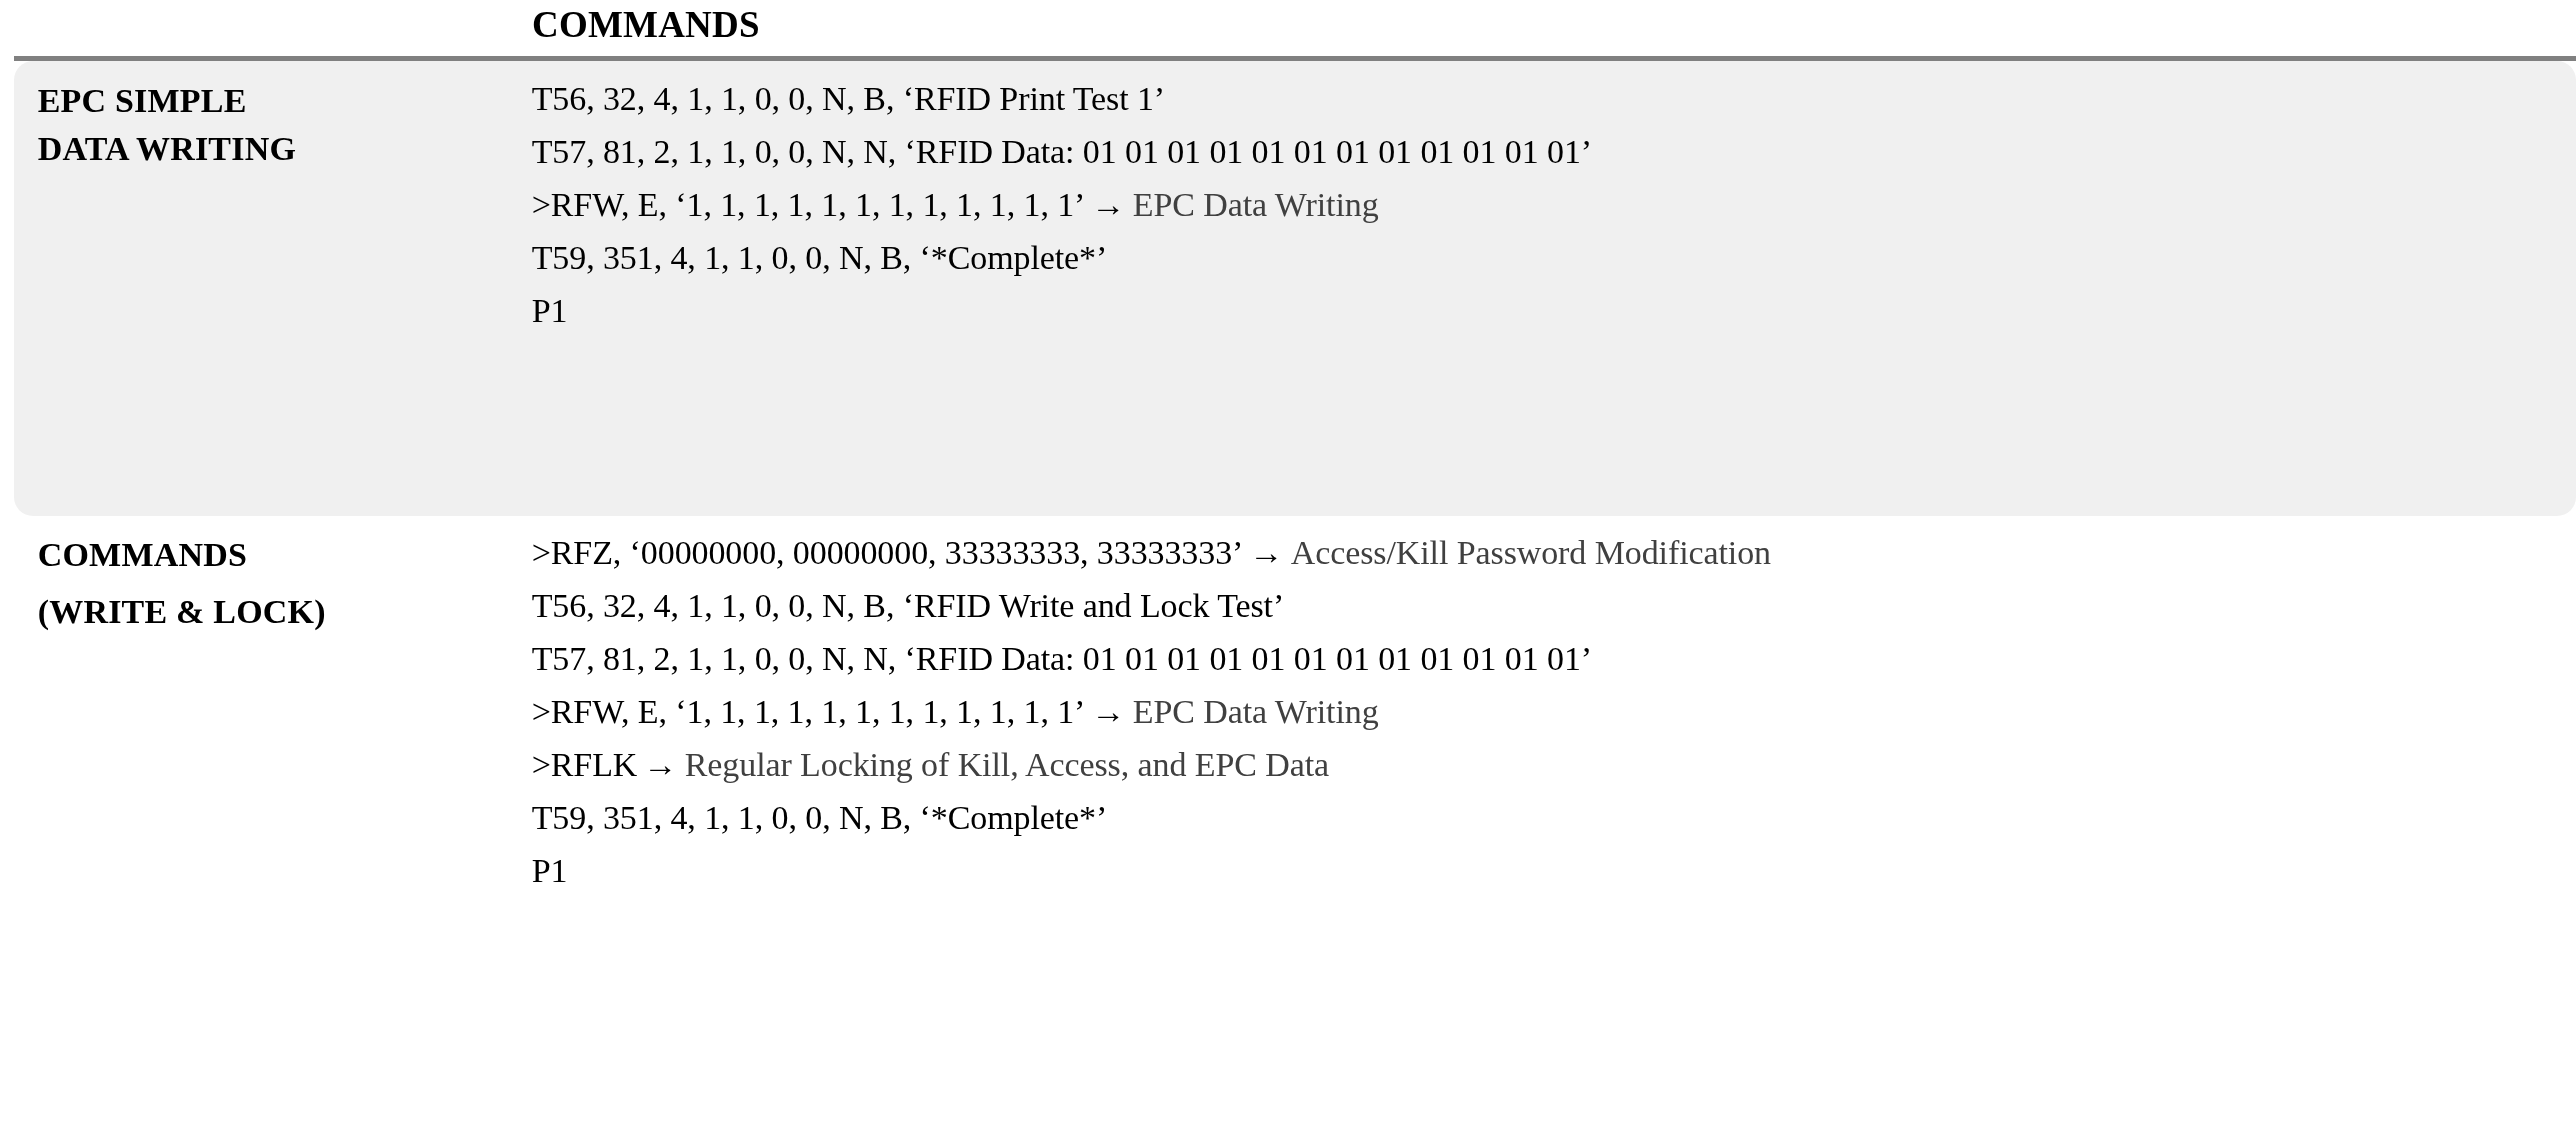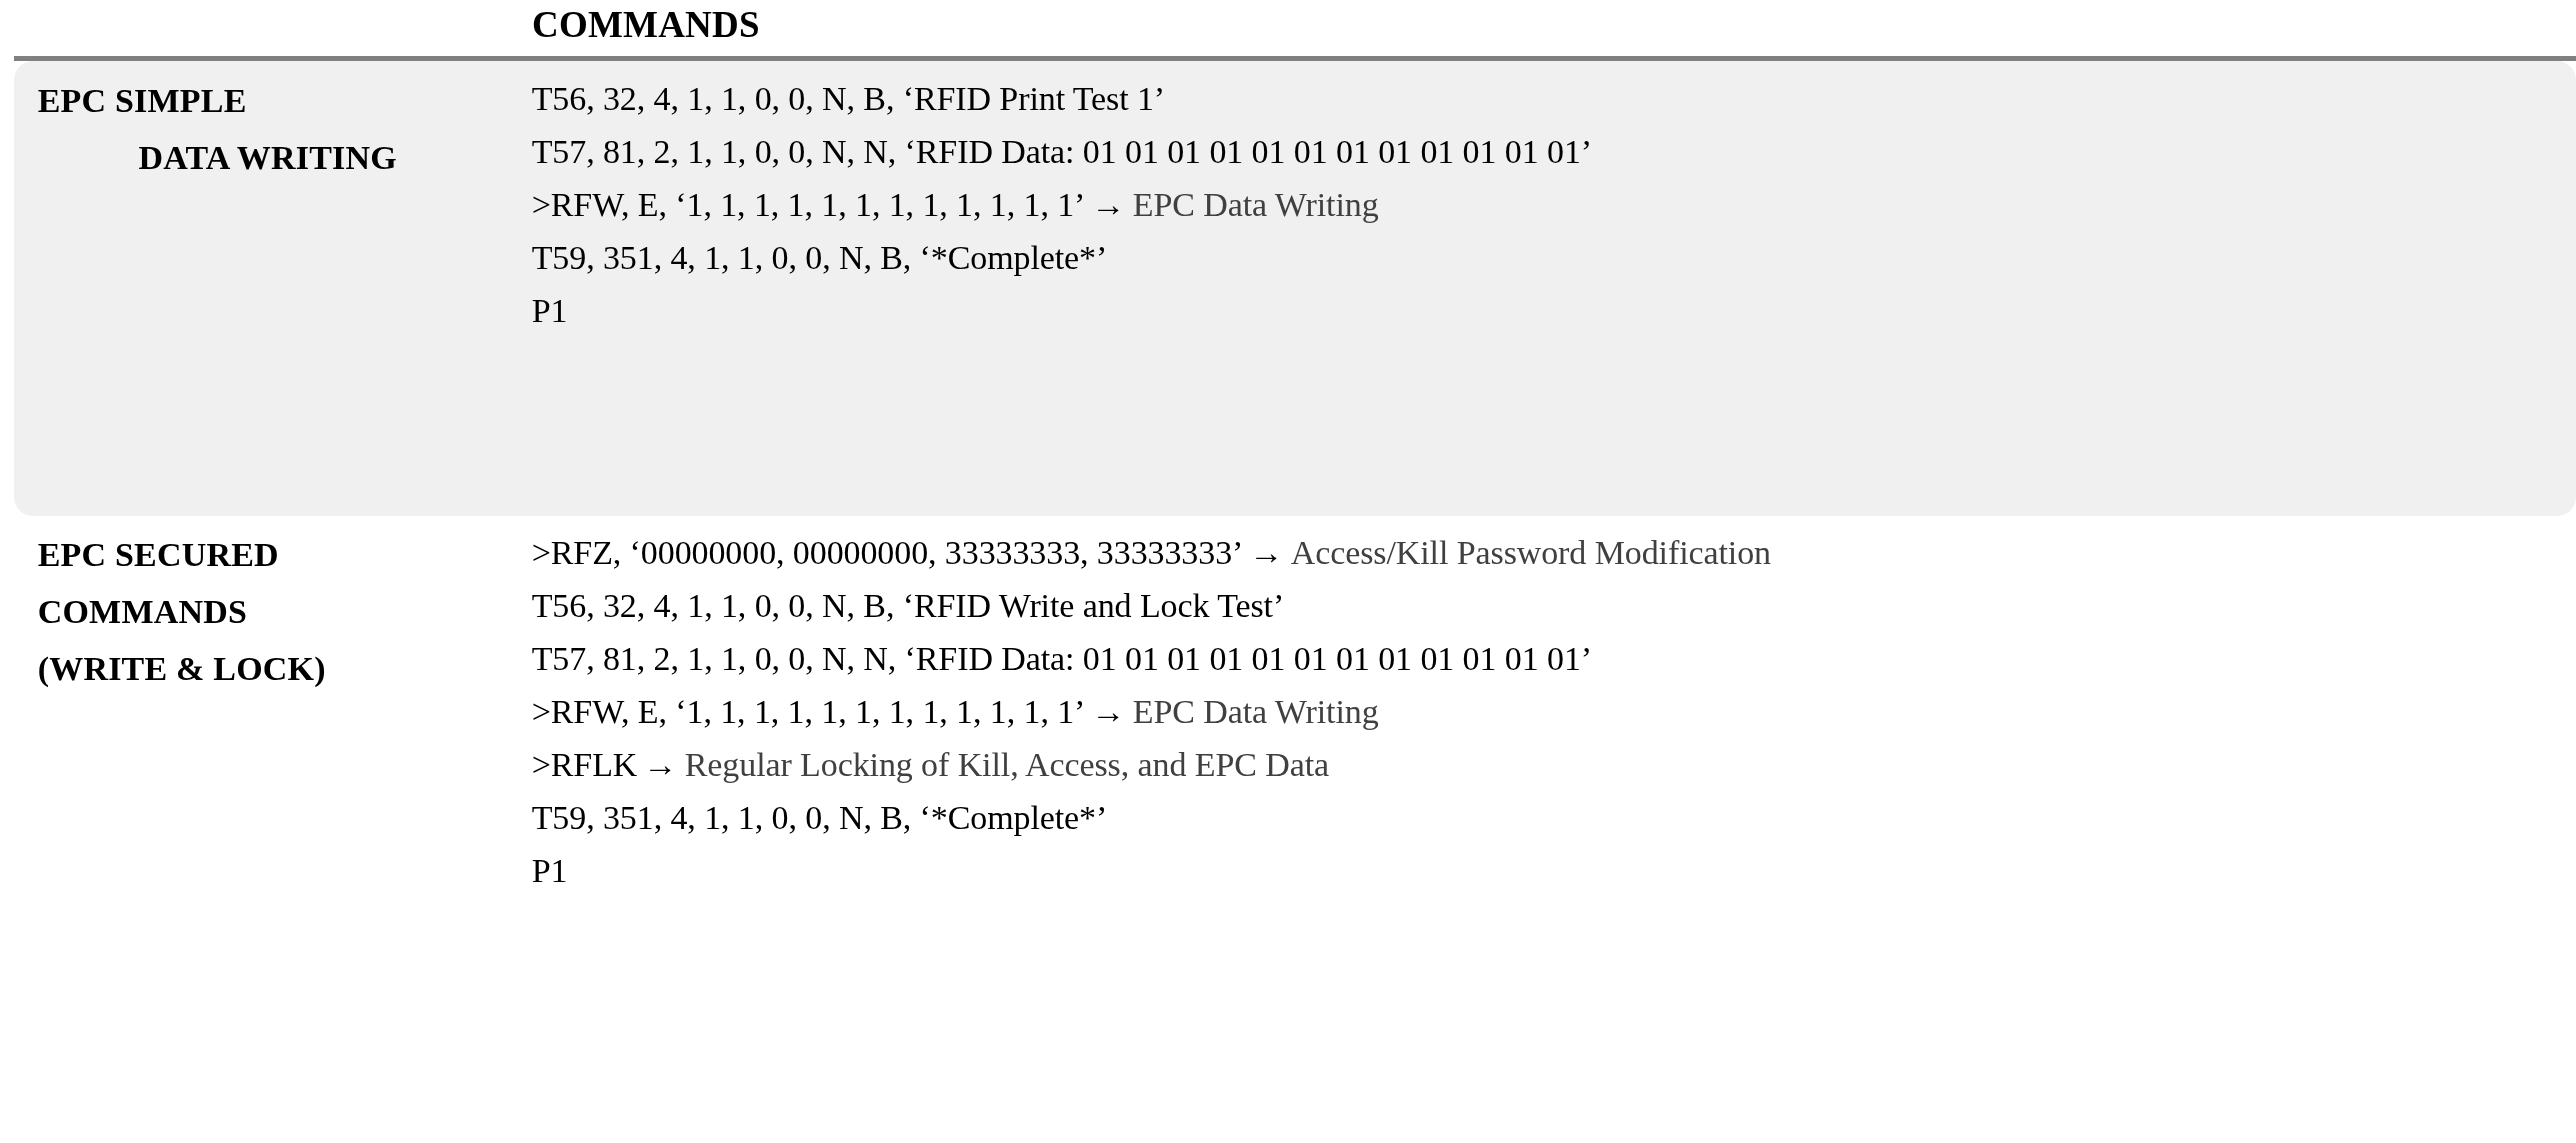--- a/index.html
+++ b/index.html
@@ -88,21 +88,21 @@
     padding: 0;
   }
   .label-line {
     font-size: 34px;
     font-weight: bold;
     white-space: nowrap;
     padding-left: 24px;
     letter-spacing: 0.2px;
   }
   .section-simple .label-line:nth-child(1) { margin-top: 21px; }
-  .section-simple .label-line:nth-child(2) { margin-top: 19px; text-align: center; }
+  .section-simple .label-line:nth-child(2) { margin-top: 10px; }
   .section-secured .label-line:nth-child(1) { margin-top: 20px; }
   .section-secured .label-line:nth-child(2) { margin-top: 19px; }
   .section-secured .label-line:nth-child(3) { margin-top: 19px; }
 
   
   .cmd-col {
     position: absolute;
     left: 518px;
     top: 0;
     width: 2044px;
@@ -155,21 +155,20 @@
         <span>T59, 351, 4, 1, 1, 0, 0, N, B, ‘*Complete*’</span>
       </div>
       <div class="cmd-line" style="margin-top:19px;">
         <span>P1</span>
       </div>
     </div>
   </div>
 
   <div class="section section-secured">
     <div class="label-col">
-      <div class="label-line">EPC SECURED</div>
       <div class="label-line">COMMANDS</div>
       <div class="label-line">(WRITE &amp; LOCK)</div>
     </div>
     <div class="cmd-col">
       <div class="cmd-line" style="margin-top:20px;">
         <span>&gt;RFZ, ‘00000000, 00000000, 33333333, 33333333’</span><span class="arrow">→</span><span class="annot">Access/Kill Password Modification</span>
       </div>
       <div class="cmd-line" style="margin-top:19px;">
         <span>T56, 32, 4, 1, 1, 0, 0, N, B, ‘RFID Write and Lock Test’</span>
       </div>

